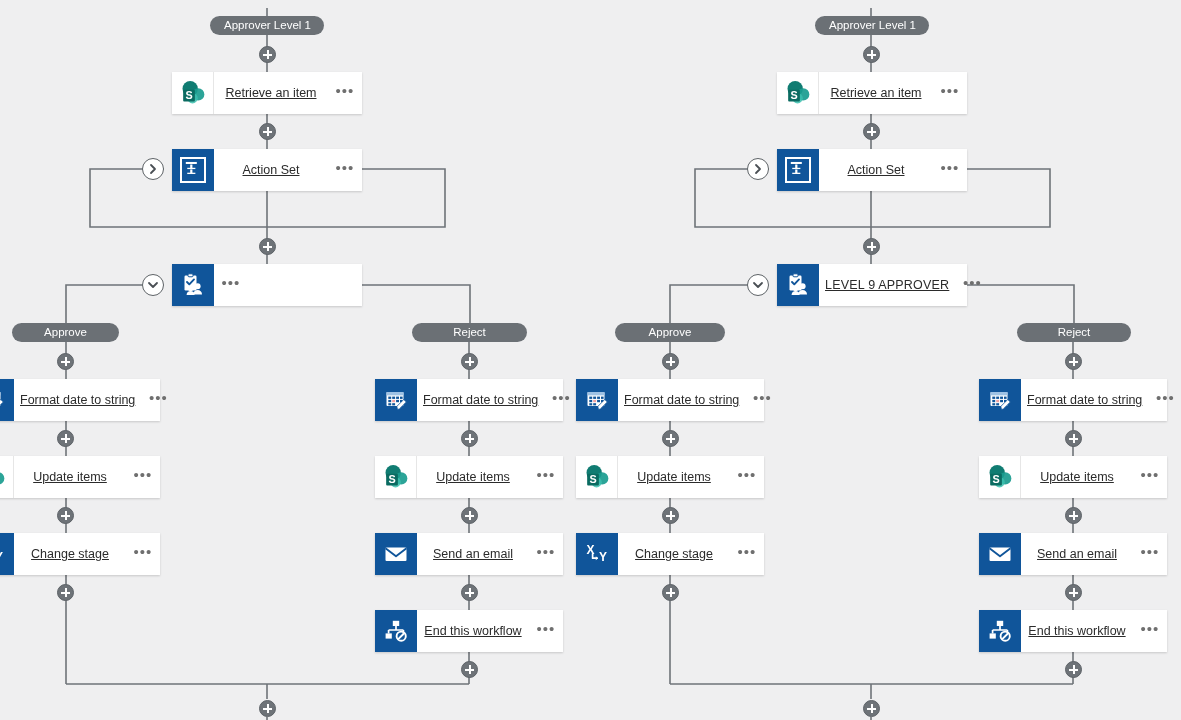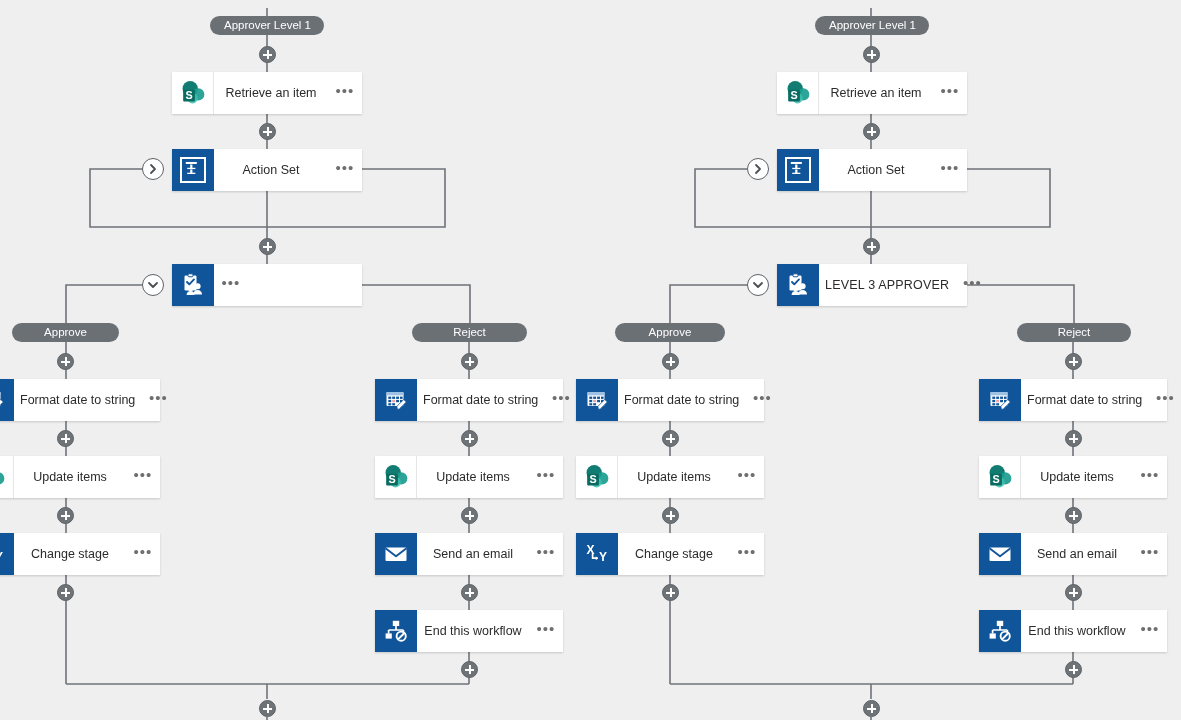--- a/index.html
+++ b/index.html
@@ -49,21 +49,21 @@
   }
   .card .ic{
     width:42px;height:42px;flex:0 0 42px;
     display:flex;align-items:center;justify-content:center;
     box-sizing:border-box;
   }
   .card .ic.plain{background:#ffffff;border-right:1px solid #e6e6e6;}
   .card .ic.blue{background:#10559a;}
   .card .lbl{
     flex:1 1 auto;display:flex;align-items:center;justify-content:center;
-    font-size:12.5px;color:#2b2b2b;white-space:nowrap;padding:0 6px;
+    font-size:12.5px;color:#2b2b2b;white-space:nowrap;padding:0 6px;text-decoration:underline;
   }
   .card .dots{
     flex:0 0 34px;display:flex;align-items:center;justify-content:center;
     color:#6f6f6f;font-size:15px;letter-spacing:1px;line-height:0;
     padding-bottom:5px;
   }
   .card.caps .lbl{letter-spacing:.2px;}
 
   
   .chev{
@@ -395,21 +395,21 @@
       <svg class="wh-ico" viewBox="0 0 26 26">
         <rect x="4.5" y="3.5" width="12" height="15" rx="1.2" fill="#ffffff"></rect>
         <rect x="8" y="1.8" width="5" height="3" rx="1" fill="#ffffff" stroke="#10559a" stroke-width="1"></rect>
         <path d="M7 10 L9.3 12.3 L14 7.4" stroke="#10559a" stroke-width="1.9" fill="none" stroke-linecap="round" stroke-linejoin="round"></path>
         <circle cx="17.6" cy="14.3" r="3" fill="#ffffff"></circle>
         <path d="M13.2 22.5 c0-3 2-4.6 4.4-4.6 s4.4 1.6 4.4 4.6 z" fill="#ffffff"></path>
         <circle cx="10.6" cy="16.6" r="2.6" fill="#ffffff"></circle>
         <path d="M6.6 23 c0-2.6 1.8-4 4-4 s4 1.4 4 4 z" fill="#ffffff"></path>
       </svg>
     </div>
-    <div class="lbl">LEVEL 3 APPROVER</div>
+    <div class="lbl">LEVEL 9 APPROVER</div>
     <div class="dots">•••</div>
   </div>
 
   <div class="card" style="left:576px;top:371px;width:188px;">
     <div class="ic blue">
       <svg class="wh-ico" viewBox="0 0 26 26">
         <rect x="3.5" y="5" width="17" height="14" rx="1" fill="#ffffff"></rect>
         <rect x="3.5" y="5" width="17" height="3.4" fill="#9fc2e4"></rect>
         <g fill="#10559a">
           <rect x="5.3" y="9.6" width="2.9" height="2.3"></rect>

